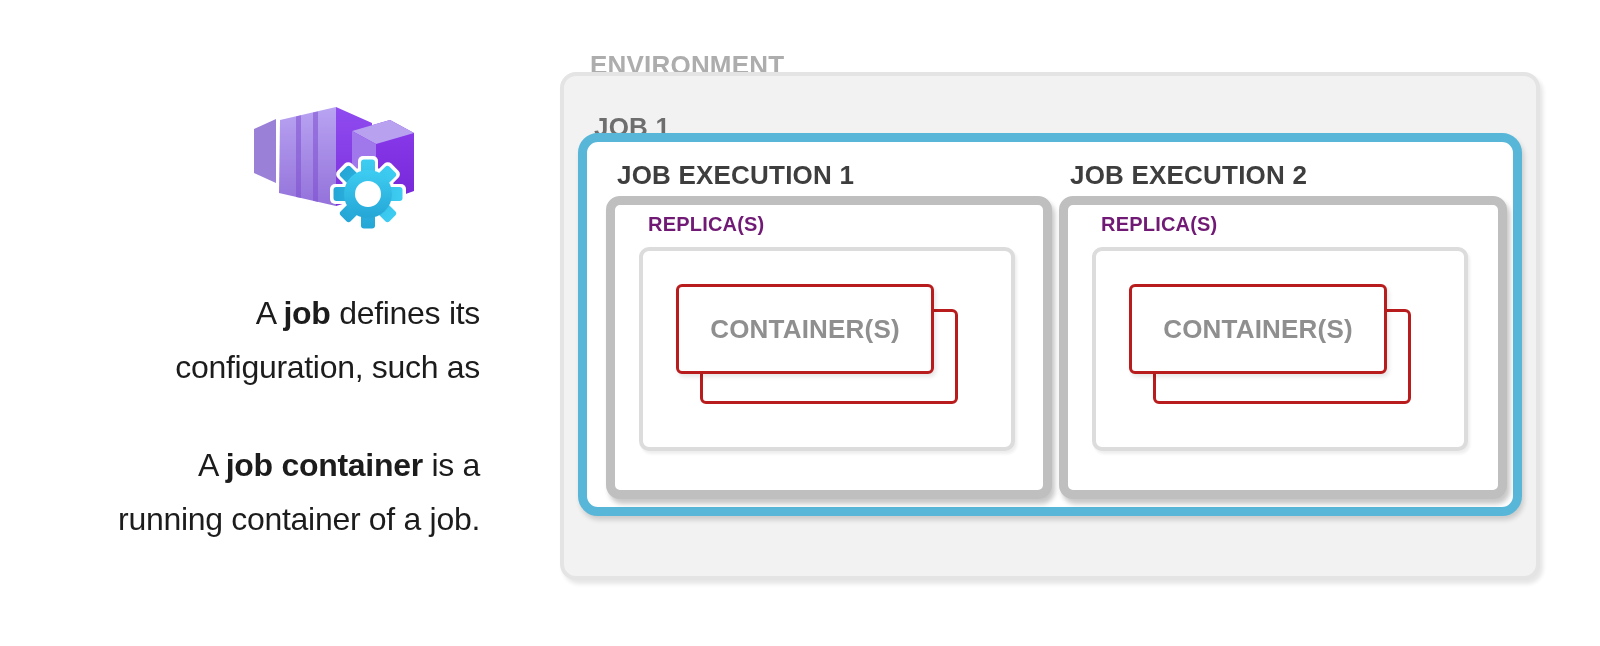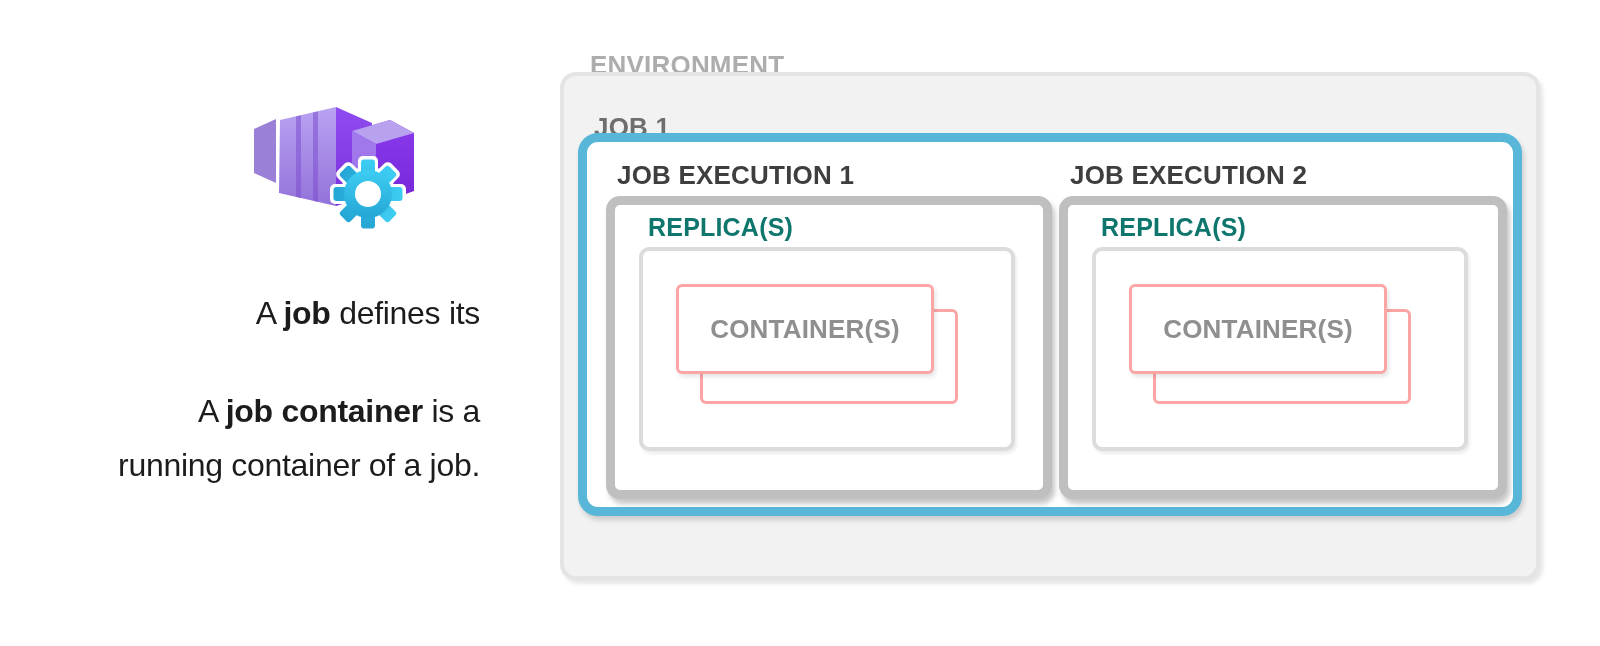--- a/index.html
+++ b/index.html
@@ -29,27 +29,27 @@
            border:9px solid #58b7d8; border-radius:20px; background:#ffffff;
            box-shadow:2px 4px 5px rgba(0,0,0,0.16);}
   .exec{position:absolute; top:18px;}
   .exec-1{left:19px; width:428px;}
   .exec-2{left:472px; width:430px;}
   .exec-label{font-size:26px; font-weight:700; color:#3e3e3e; letter-spacing:0.2px;
               margin-left:11px; height:31px; white-space:nowrap;}
   .exec-box{position:relative; margin-top:5px; width:100%; height:285px;
             border:9px solid #bfbfbf; border-radius:14px; background:#ffffff;
             box-shadow:3px 5px 5px rgba(0,0,0,0.22);}
-  .replica-label{position:absolute; left:33px; top:8px; font-size:25px; font-weight:700;
-                 color:#0f766e; letter-spacing:0.2px; white-space:nowrap;}
+  .replica-label{position:absolute; left:33px; top:8px; font-size:20px; font-weight:700;
+                 color:#701a75; letter-spacing:0.2px; white-space:nowrap;}
   .replica-box{position:absolute; left:24px; top:42px; width:368px; height:196px;
                border:4px solid #dcdcdc; border-radius:10px; background:#ffffff;
                box-shadow:2px 3px 3px rgba(0,0,0,0.07);}
   .container-box{position:absolute; box-sizing:border-box; width:258px;
-                 border:3px solid #fca5a5; border-radius:6px; background:#ffffff;}
+                 border:3px solid #b91c1c; border-radius:6px; background:#ffffff;}
   .container-back{left:57px; top:58px; height:95px;}
   .container-front{left:33px; top:33px; height:90px; display:flex; align-items:center;
                    justify-content:center; box-shadow:2px 3px 4px rgba(0,0,0,0.10);}
   .container-label{font-size:26px; font-weight:700; color:#8f8f8f; letter-spacing:0.2px;}
 </style>
 </head>
 <body>
 
 <div class="canvas">
 
@@ -97,20 +97,21 @@
         <rect x="-7" y="-34.5" width="14" height="69" rx="3" transform="rotate(135)"></rect>
         <circle r="24"></circle>
       </g>
       <circle r="13" fill="#ffffff"></circle>
     </g>
   </svg>
 
   <div class="caption">
     <p>
       <span class="line"><span>A </span><b>job</b><span> defines its</span></span>
+      <span class="line">configuration, such as</span>
     </p>
     <p>
       <span class="line"><span>A </span><b>job container</b><span> is a</span></span>
       <span class="line">running container of a job.</span>
     </p>
   </div>
 
   <div class="dlabel env-label">ENVIRONMENT</div>
 
   <div class="box env-box">

